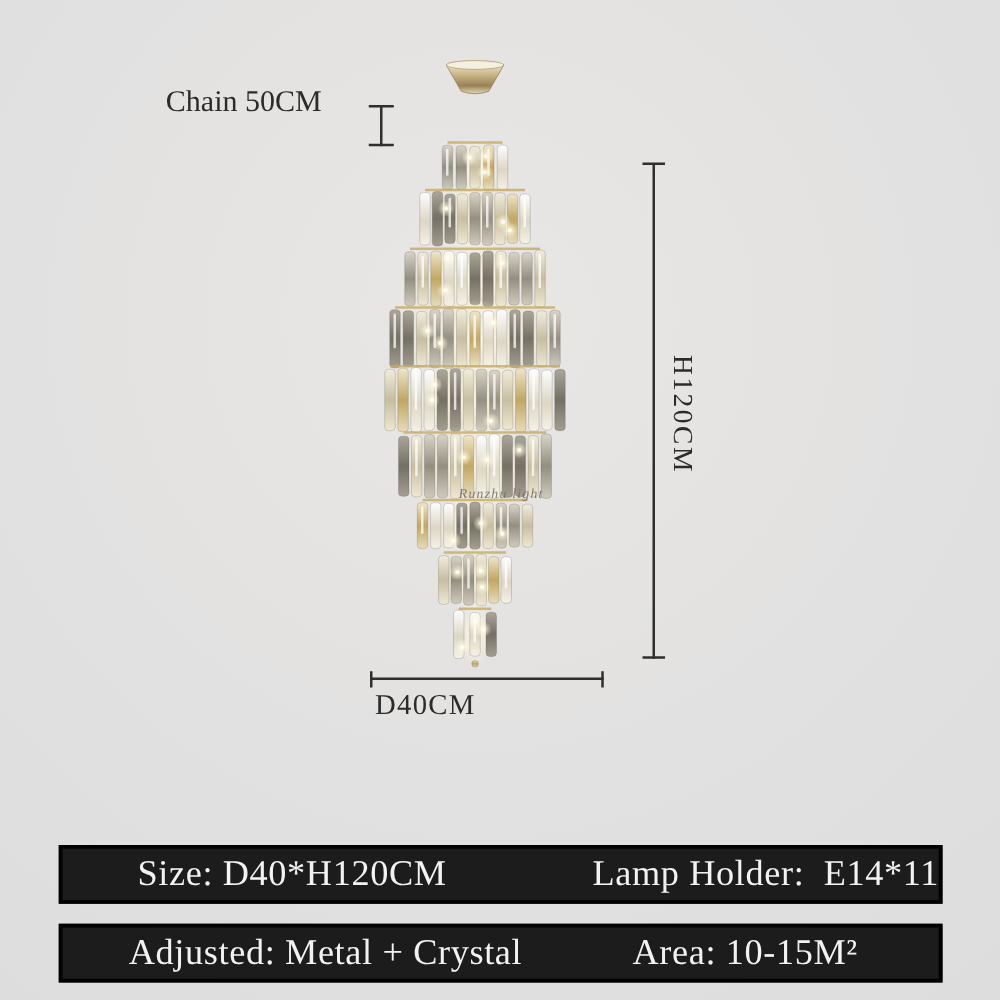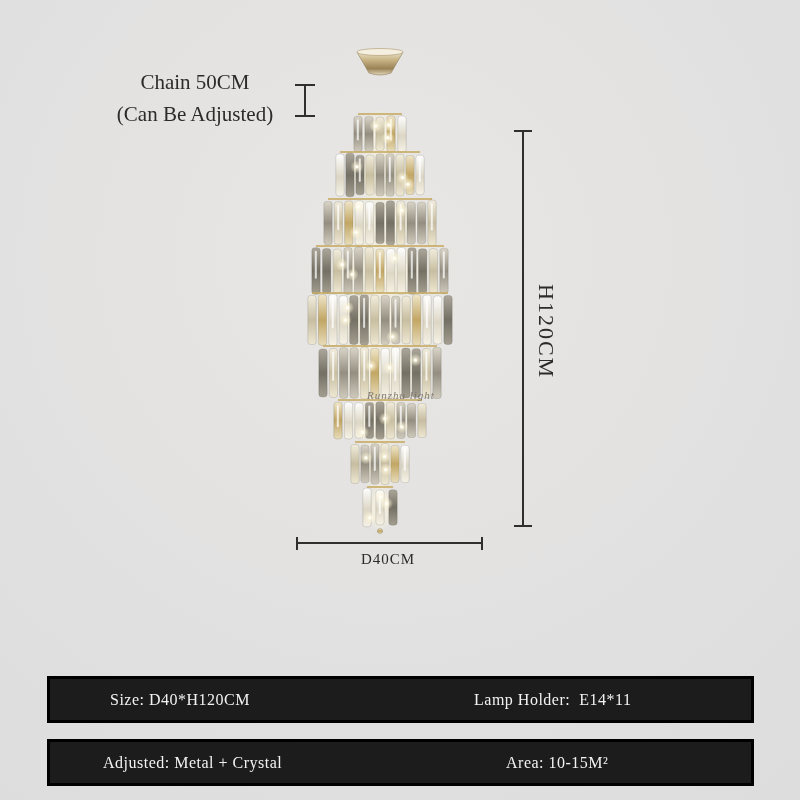--- a/index.html
+++ b/index.html
@@ -11,44 +11,44 @@
     overflow:hidden;
   }
   .abs { position:absolute; }
 
   
   .dim { background:#2f2f2f; position:absolute; }
 
   
   .chain-label {
     left:90px; top:66px; width:210px;
-    text-align:center; font-size:21px; line-height:32px; color:#2d2b29;
+    text-align:center; font-size:24px; line-height:32px; color:#2d2b29;
   }
   .height-label {
     left:533px; top:284px;
     writing-mode:vertical-rl; font-size:22px; letter-spacing:2px; color:#2d2b29;
   }
   .diameter-label {
     left:300px; top:551px; width:176px;
-    text-align:center; font-size:15px; color:#2d2b29; letter-spacing:1px;
+    font-size:23px; color:#2d2b29; letter-spacing:1px;
   }
   .watermark {
     left:367px; top:389px;
     font-style:italic; font-size:11px; color:rgba(110,104,94,0.85);
     letter-spacing:1px; white-space:nowrap;
   }
 
   
   .spec-bar {
     position:absolute; left:47px; width:707px; height:47px;
     background:#1c1c1c; border:3px solid #000;
   }
   .spec-bar .cell {
     position:absolute; top:0; height:41px; line-height:41px;
-    color:#f2f2f2; font-size:16px; letter-spacing:0.5px; white-space:pre;
+    color:#f2f2f2; font-size:29px; letter-spacing:0.5px; white-space:pre;
   }
   .bar1 { top:676px; }
   .bar2 { top:739px; }
   .bar1 .left  { left:60px; }
   .bar1 .right { left:400px;margin-left:24px; }
   .bar2 .left  { left:53px; }
   .bar2 .right { left:456px; }
 
   #chandelier { left:295px; top:45px; width:170px; height:490px; }
 </style>
@@ -289,21 +289,20 @@
       <circle cx="91.61878747656593" cy="458.5355051206607" r="6.5" fill="url(#glowG)"></circle>
       <circle cx="91.61878747656593" cy="458.5355051206607" r="1.6" fill="#fffef6" opacity="0.95"></circle>
       <circle cx="85" cy="486" r="2.6" fill="url(#g5)" stroke="rgba(90,80,55,0.5)" stroke-width="0.5"></circle>
     </g>
 </svg>
 
 <div class="abs watermark">Runzhu light</div>
 
 <div class="abs chain-label">
   <div>Chain 50CM</div>
-  <div>(Can Be Adjusted)</div>
 </div>
 <div class="abs dim" style="left:304px; top:85px; width:2px; height:32px;"></div>
 <div class="abs dim" style="left:295px; top:84px; width:20px; height:2px;"></div>
 <div class="abs dim" style="left:295px; top:115px; width:20px; height:2px;"></div>
 
 <div class="abs dim" style="left:522px; top:131px; width:2px; height:396px;"></div>
 <div class="abs dim" style="left:514px; top:130px; width:18px; height:2px;"></div>
 <div class="abs dim" style="left:514px; top:525px; width:18px; height:2px;"></div>
 <div class="abs height-label">H120CM</div>
 

